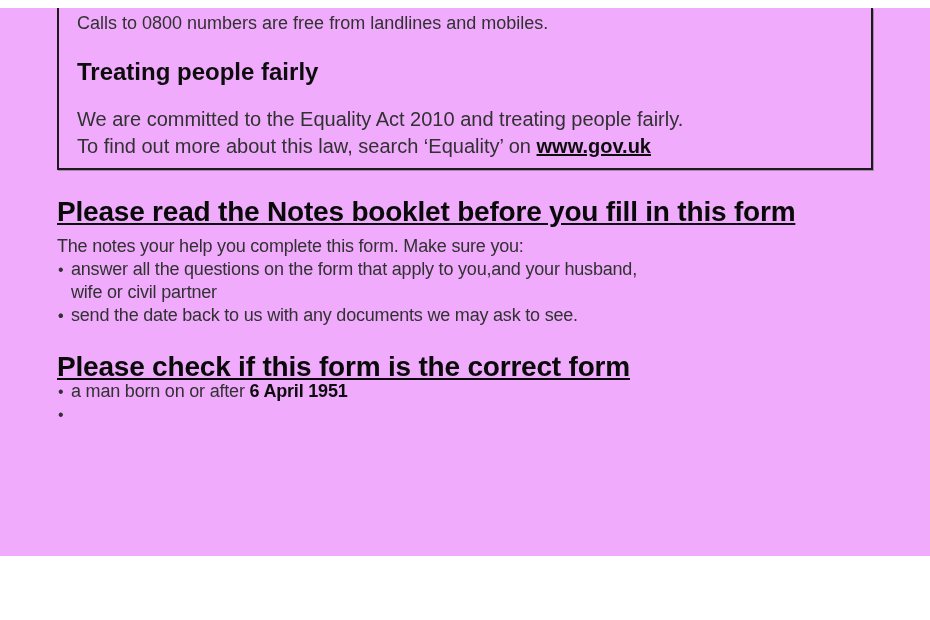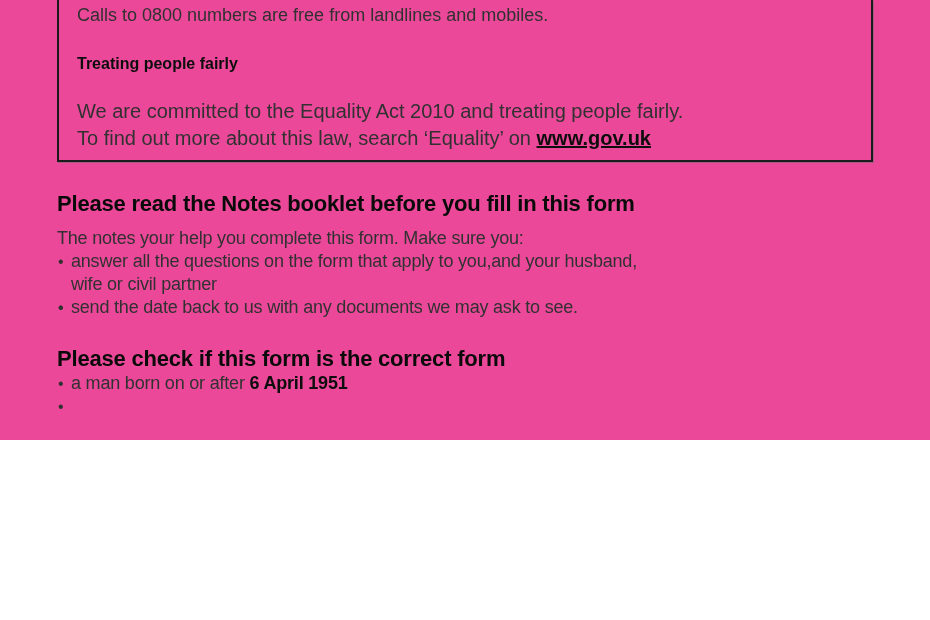--- a/index.html
+++ b/index.html
@@ -3,25 +3,26 @@
 <meta charset="utf-8">
 <style>
   html, body {
     margin: 0;
     padding: 0;
     background: #ffffff;
   }
   .page {
     position: relative;
     width: 930px;
-    height: 440px;
-    background: #ec4899;
+    height: 548px;
+    background: #f0abfc;
     overflow: hidden;
     font-family: "Liberation Sans", "DejaVu Sans", sans-serif;
     color: #313131;
+    margin-top: 8px;
   }
   .content {
     padding: 0 57px;
   }
   
   .info-box {
     box-sizing: border-box;
     width: 816px;
     height: 162px;
     border: 2px solid #1b1b1b;
@@ -30,44 +31,45 @@
     padding: 2px 20px 0 18px;
     overflow: hidden;
   }
   .box-line {
     margin: 0;
     font-size: 18px;
     line-height: 27px;
   }
   .box-heading {
     margin: 22px 0 0 0;
-    font-size: 16px;
+    font-size: 24px;
     line-height: 26px;
     font-weight: 700;
     color: #0d0d0d;
   }
   .box-para {
     margin: 21px 0 0 0;
     font-size: 20px;
     line-height: 27px;
   }
   .gov-link {
     color: #0d0d0d;
     font-weight: 700;
     text-decoration: underline;
     cursor: pointer;
   }
   
   .section-heading {
     margin: 0;
-    font-size: 22px;
+    font-size: 28px;
     line-height: 27px;
     font-weight: 700;
     color: #0a0a0a;
     letter-spacing: -0.2px;
+    text-decoration: underline;
   }
   .h-notes   { margin-top: 28px; }
   .h-check   { margin-top: 26px; }
   .body-text {
     margin: 10px 0 0 0;
     font-size: 18px;
     line-height: 23px;
     letter-spacing: -0.2px;
   }
   ul.bullet-list {

